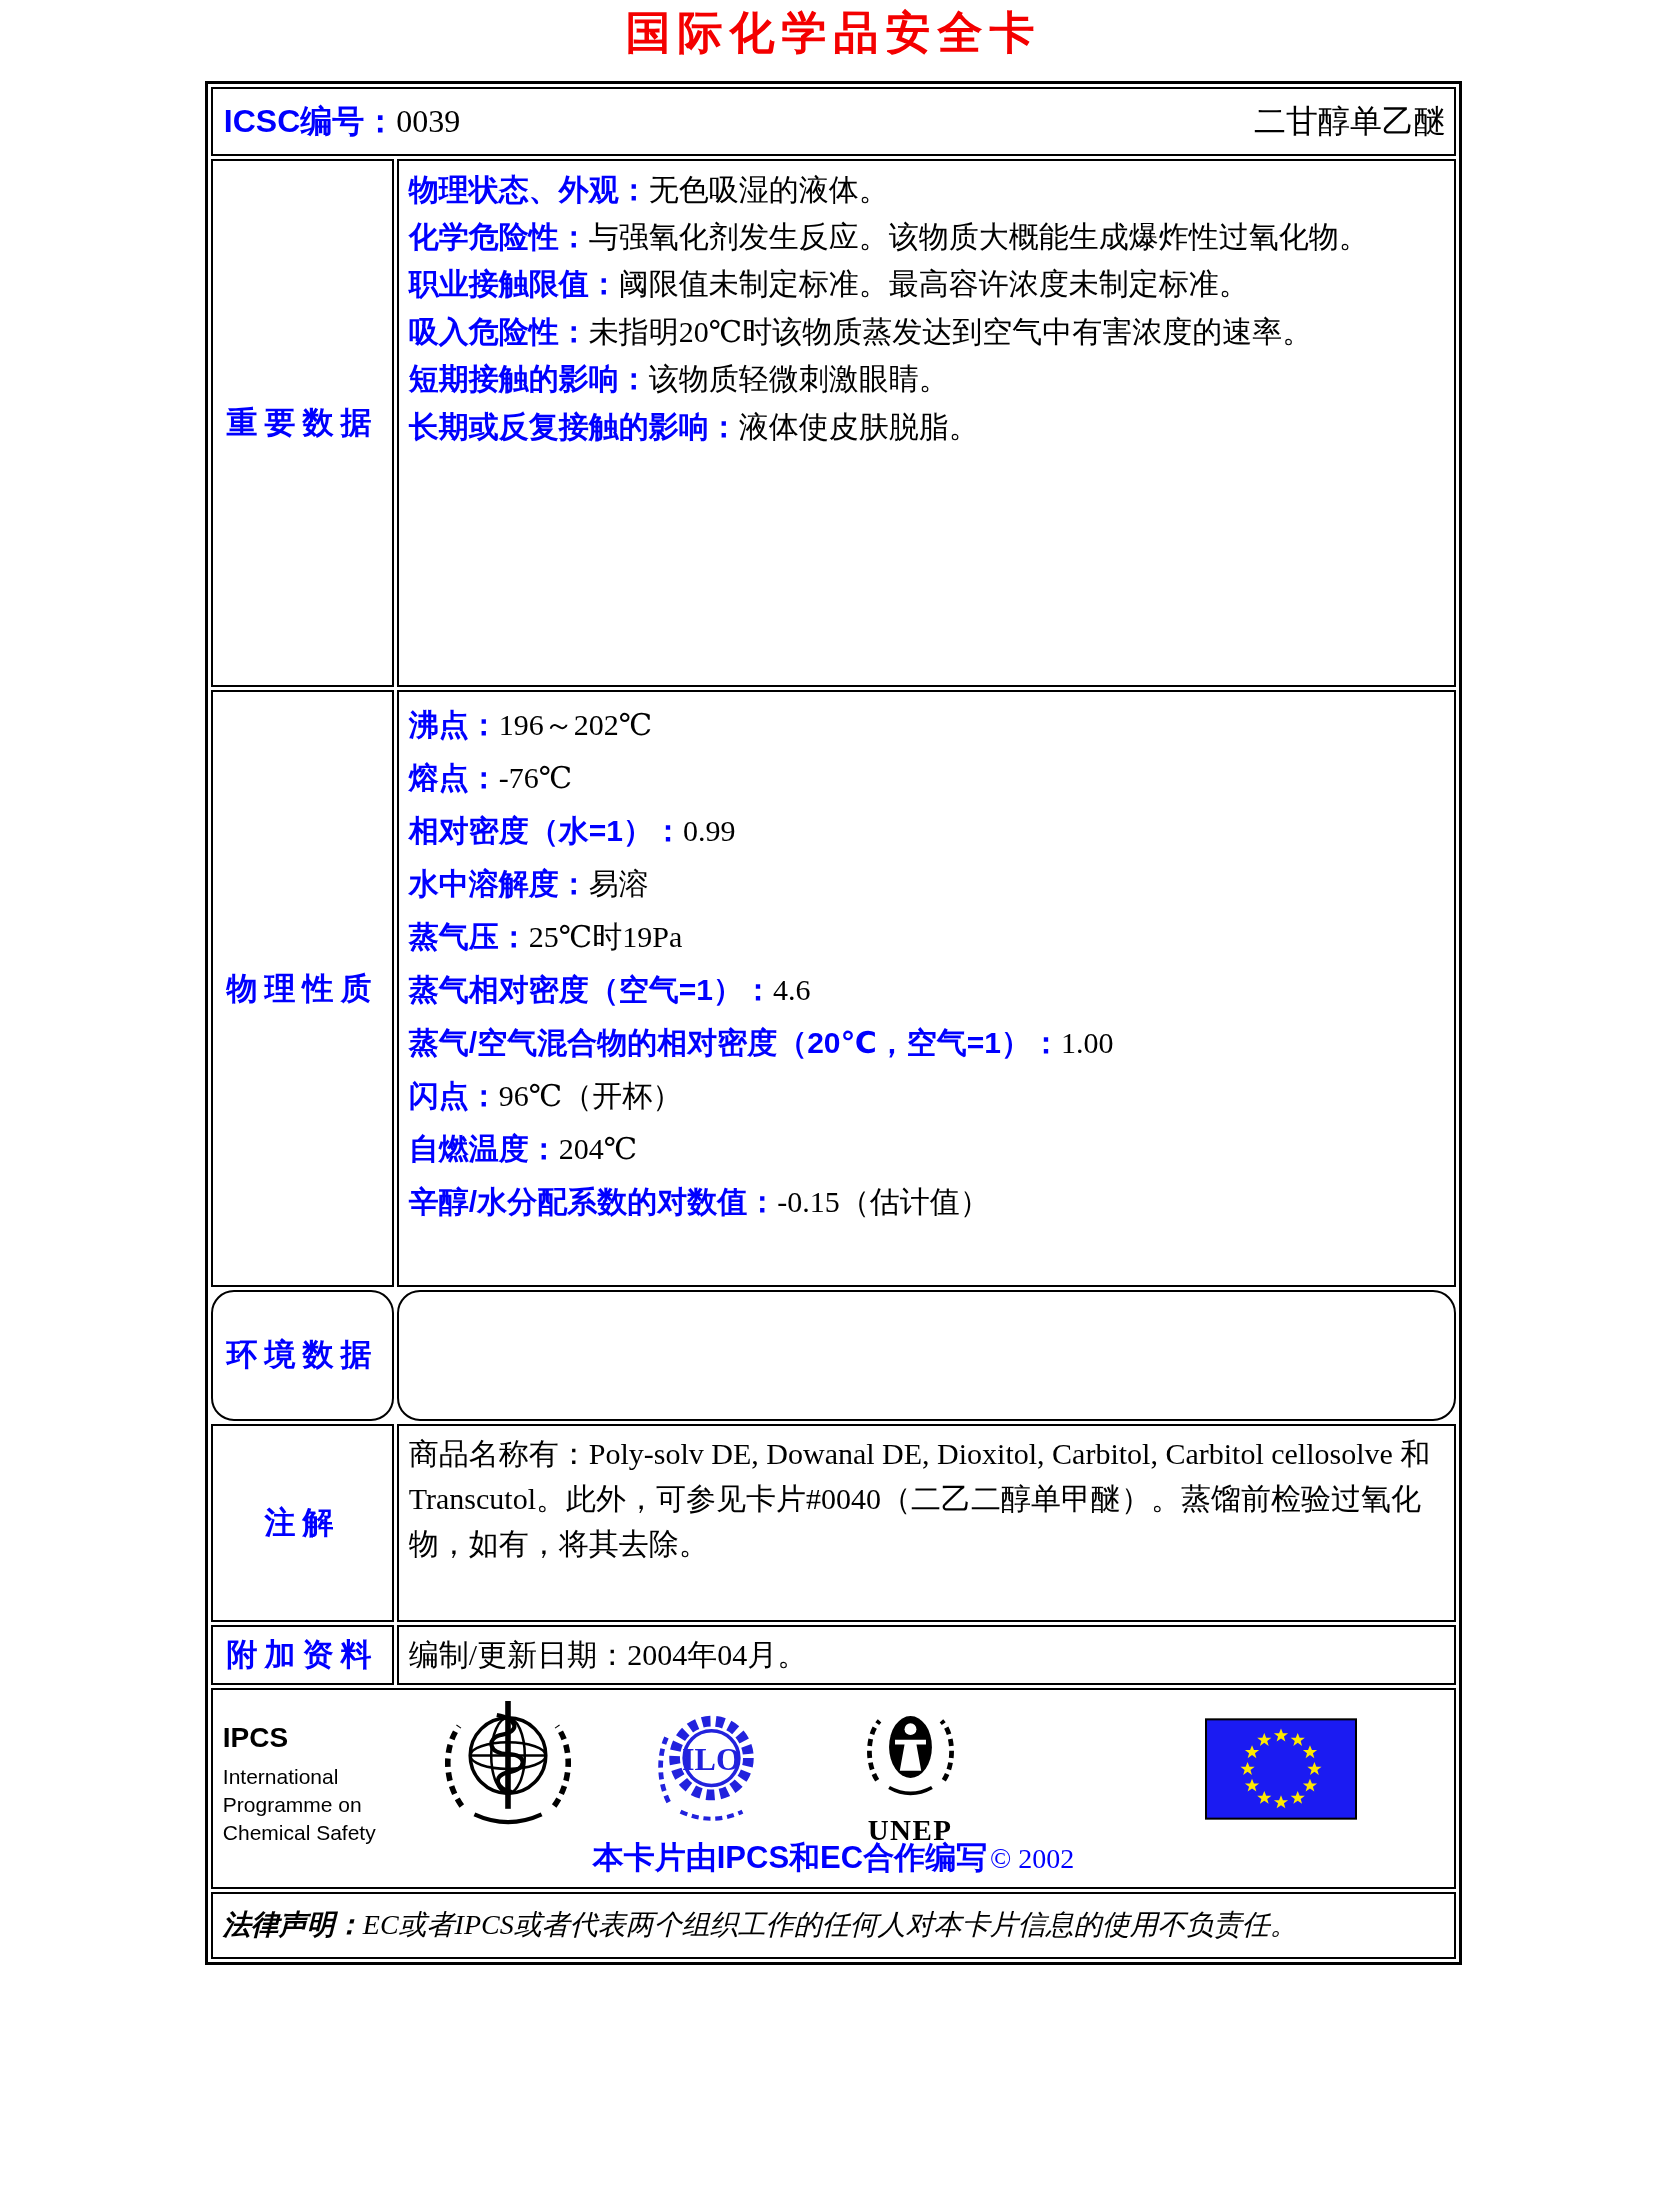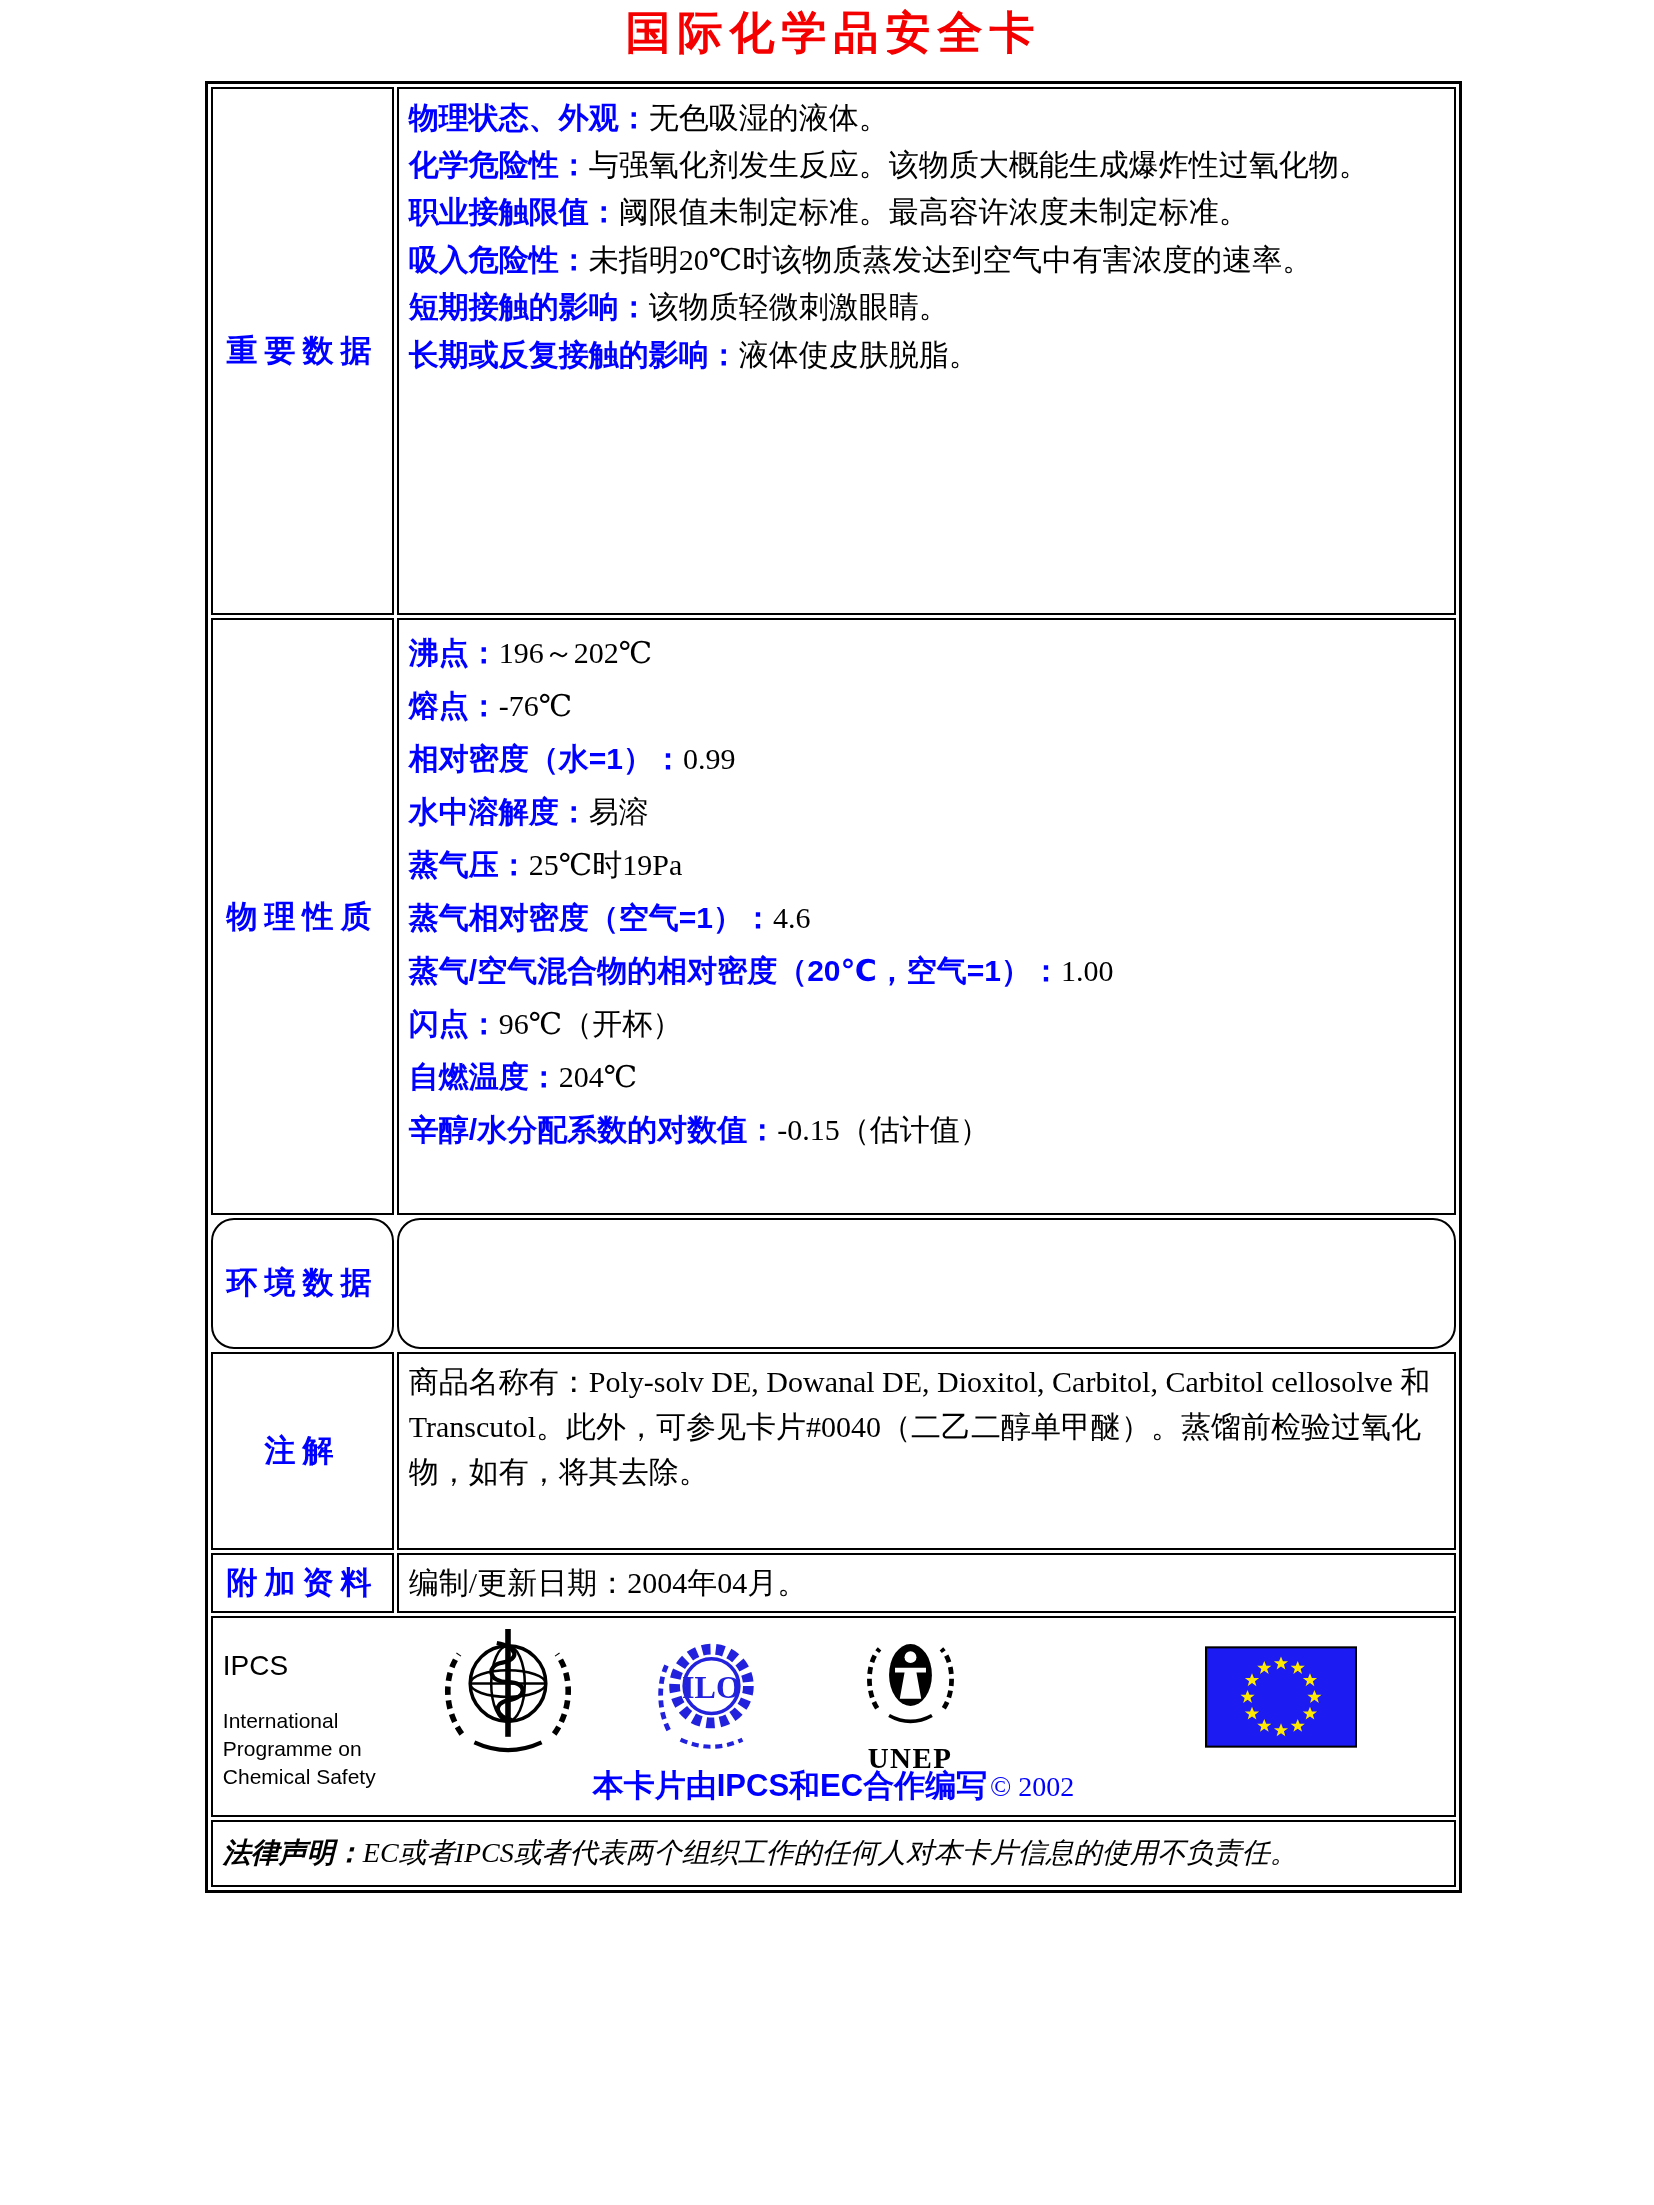--- a/index.html
+++ b/index.html
@@ -44,21 +44,21 @@
   td.row-physical{height:582px;}
   td.row-env{height:115px;border-radius:23px;}
   td.row-notes{height:183px;}
   td.row-add{height:45px;vertical-align:middle;}
   .add-line{font-size:30px;line-height:39px;}
 
   
   td.footer-cell{height:197px;position:relative;padding:0;}
   .ipcs-block{position:absolute;left:9.8px;top:32px;
     font-family:"Liberation Sans","DejaVu Sans",sans-serif;color:#000;}
-  .ipcs-title{font-size:28px;font-weight:normal;margin-bottom:25px;}
+  .ipcs-title{font-size:28px;font-weight:bold;margin-bottom:9px;}
   .ipcs-line{font-size:21px;line-height:28px;}
   .logo{position:absolute;}
   .logo-who{left:225px;top:4.2px;}
   .logo-ilo{left:439px;top:14px;}
   .logo-unep{left:634px;top:7px;text-align:center;width:126px;}
   .unep-word{font-family:"Liberation Serif","DejaVu Serif",serif;font-weight:bold;
     font-size:29px;letter-spacing:1.4px;margin-top:-4.2px;}
   .logo-eu{left:992px;top:28px;}
   .footer-caption{position:absolute;left:0;bottom:8.4px;width:100%;text-align:center;}
   .cap-main{font-family:"Liberation Sans","DejaVu Sans",sans-serif;font-weight:bold;
@@ -76,20 +76,30 @@
 
 <div class="page-title">国际化学品安全卡</div>
 
 <table class="card">
   <colgroup>
       <col class="c-label">
       <col>
     </colgroup>
 
   <tbody>
+      <tr>
+    <td class="hdr" colspan="2">
+      <div class="hdr-inner">
+        <span>
+          <span class="hdr-label">ICSC编号：</span><span class="hdr-num">0039</span>
+        </span>
+        <span class="hdr-name">二甘醇单乙醚</span>
+      </div>
+    </td>
+  </tr>
 
   <tr>
     <td class="lbl row-important">
       <span class="lbl-text">重要数据</span>
     </td>
     <td class="cnt row-important">
       <div class="imp">
             <div class="line"><span class="blabel">物理状态、外观：</span><span class="val">无色吸湿的液体。</span></div>
             <div class="line"><span class="blabel">化学危险性：</span><span class="val">与强氧化剂发生反应。该物质大概能生成爆炸性过氧化物。</span></div>
             <div class="line"><span class="blabel">职业接触限值：</span><span class="val">阈限值未制定标准。最高容许浓度未制定标准。</span></div>

